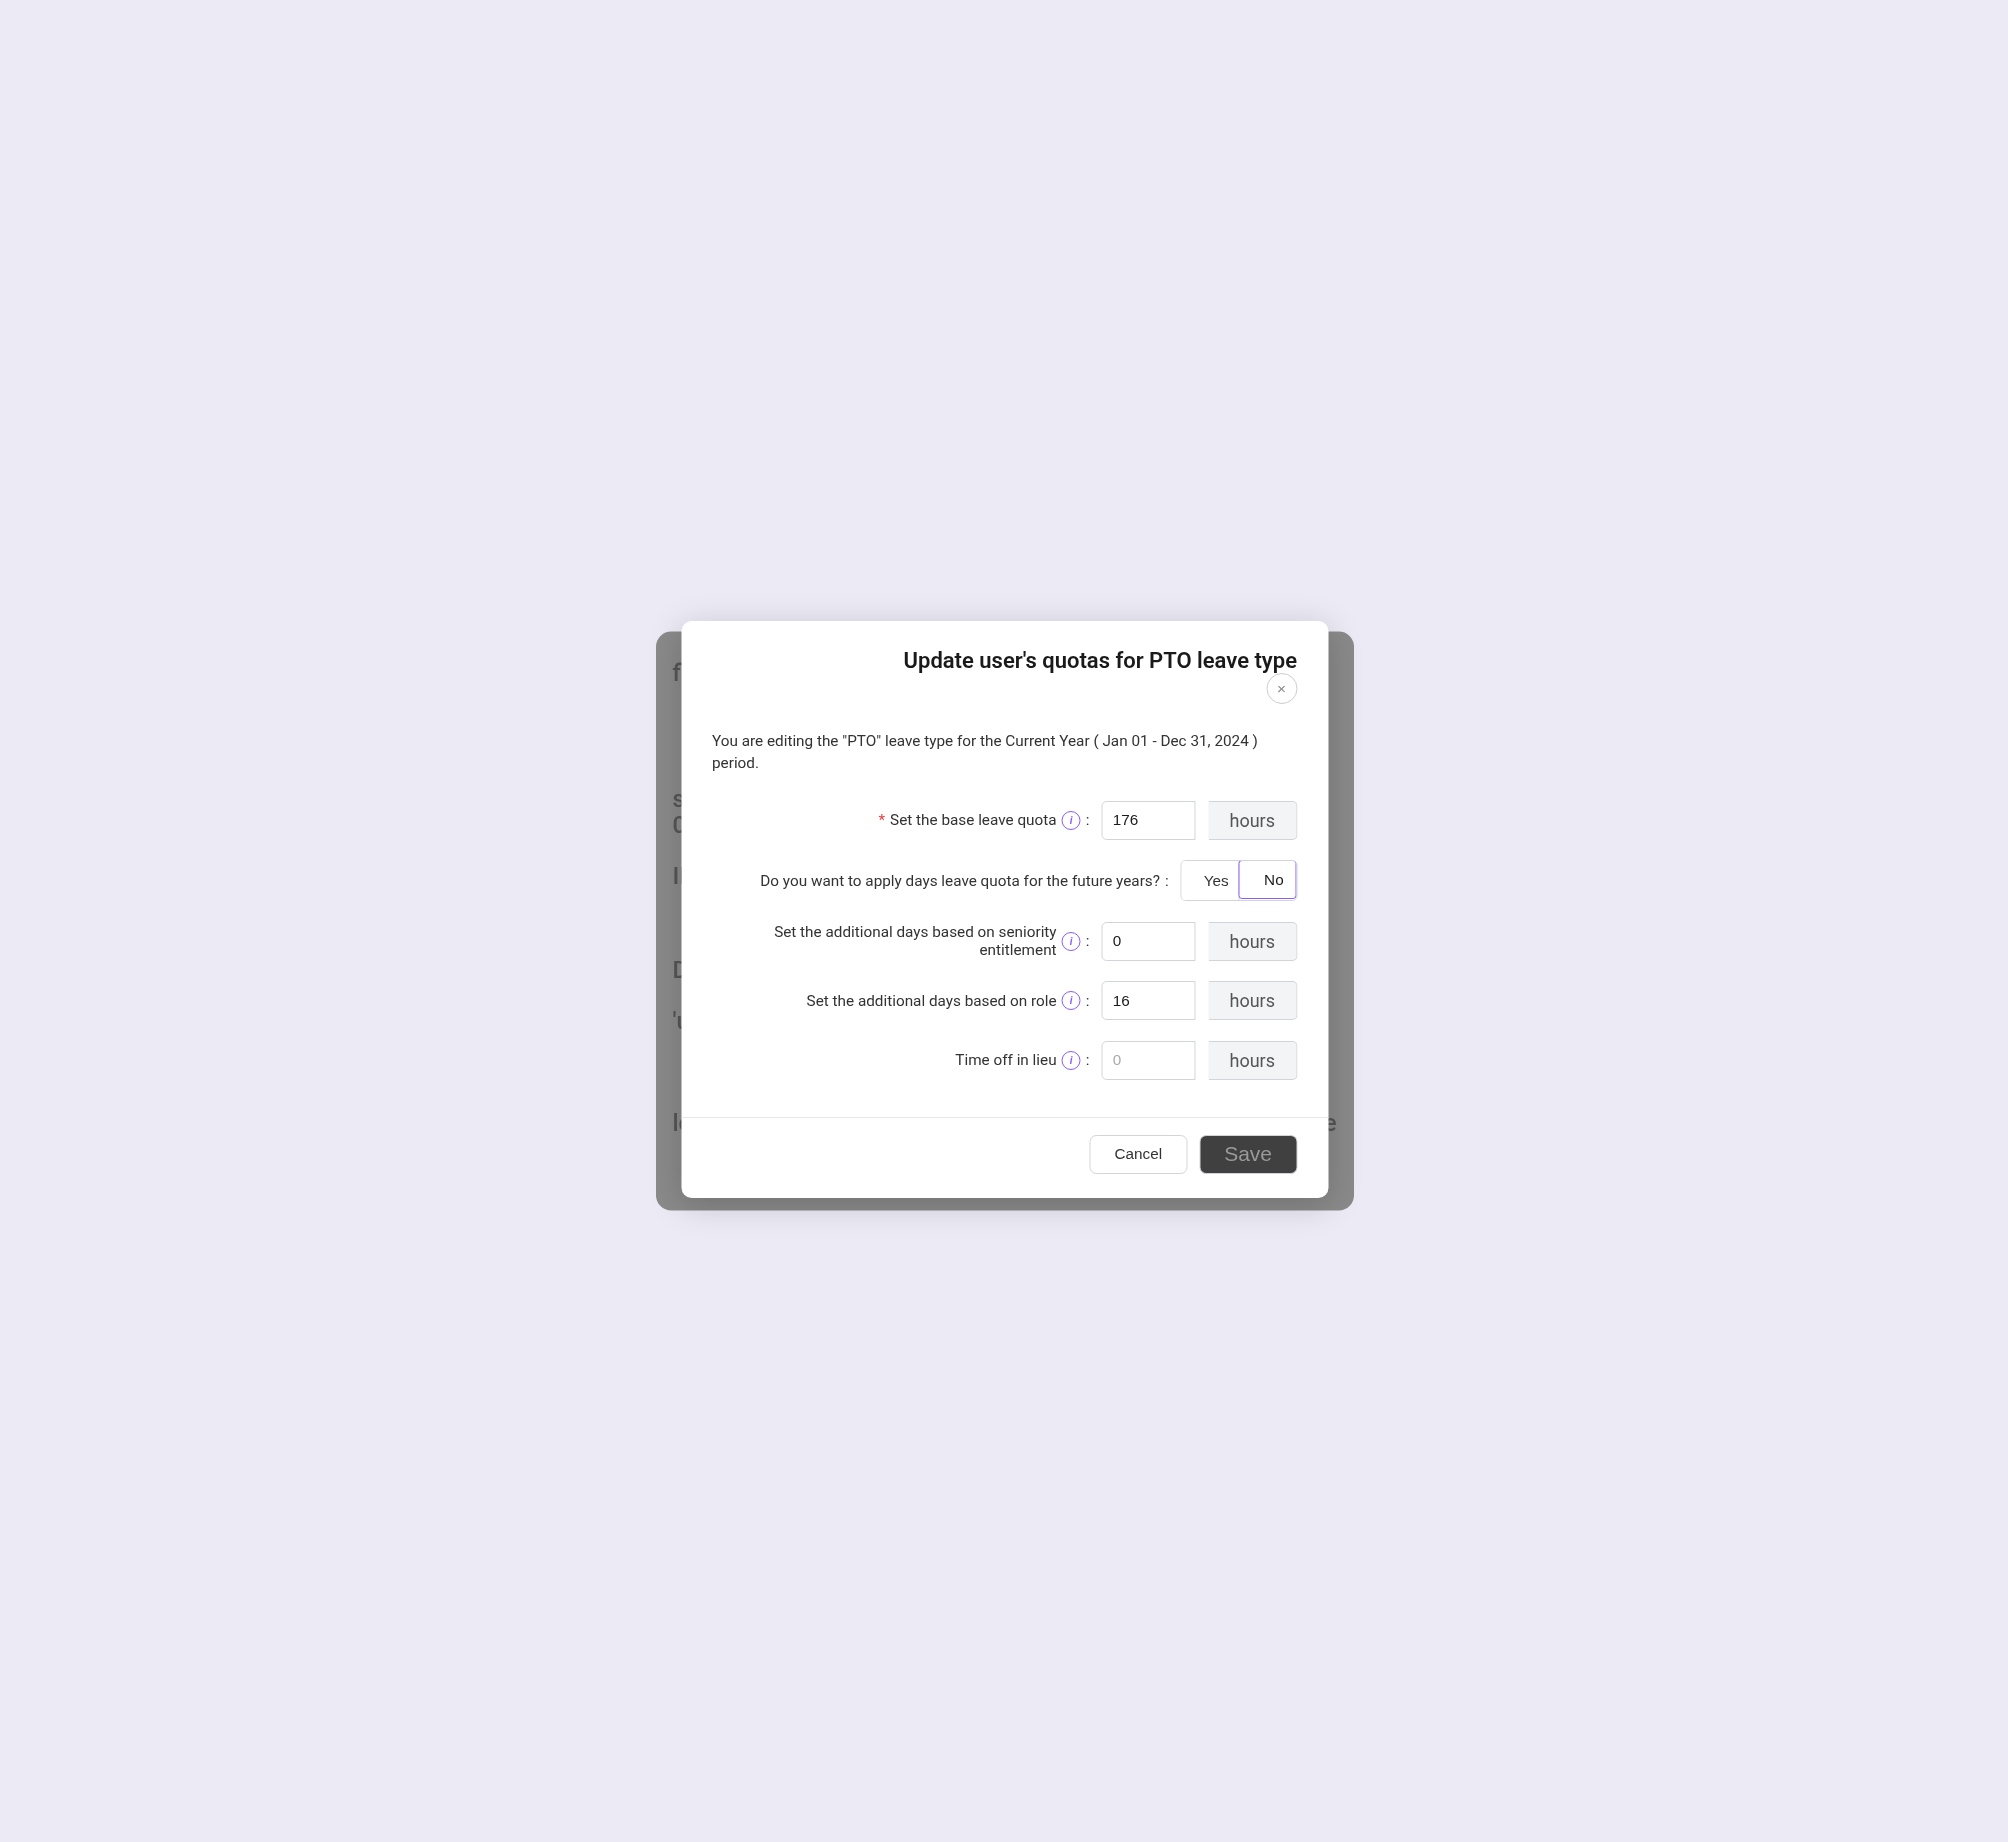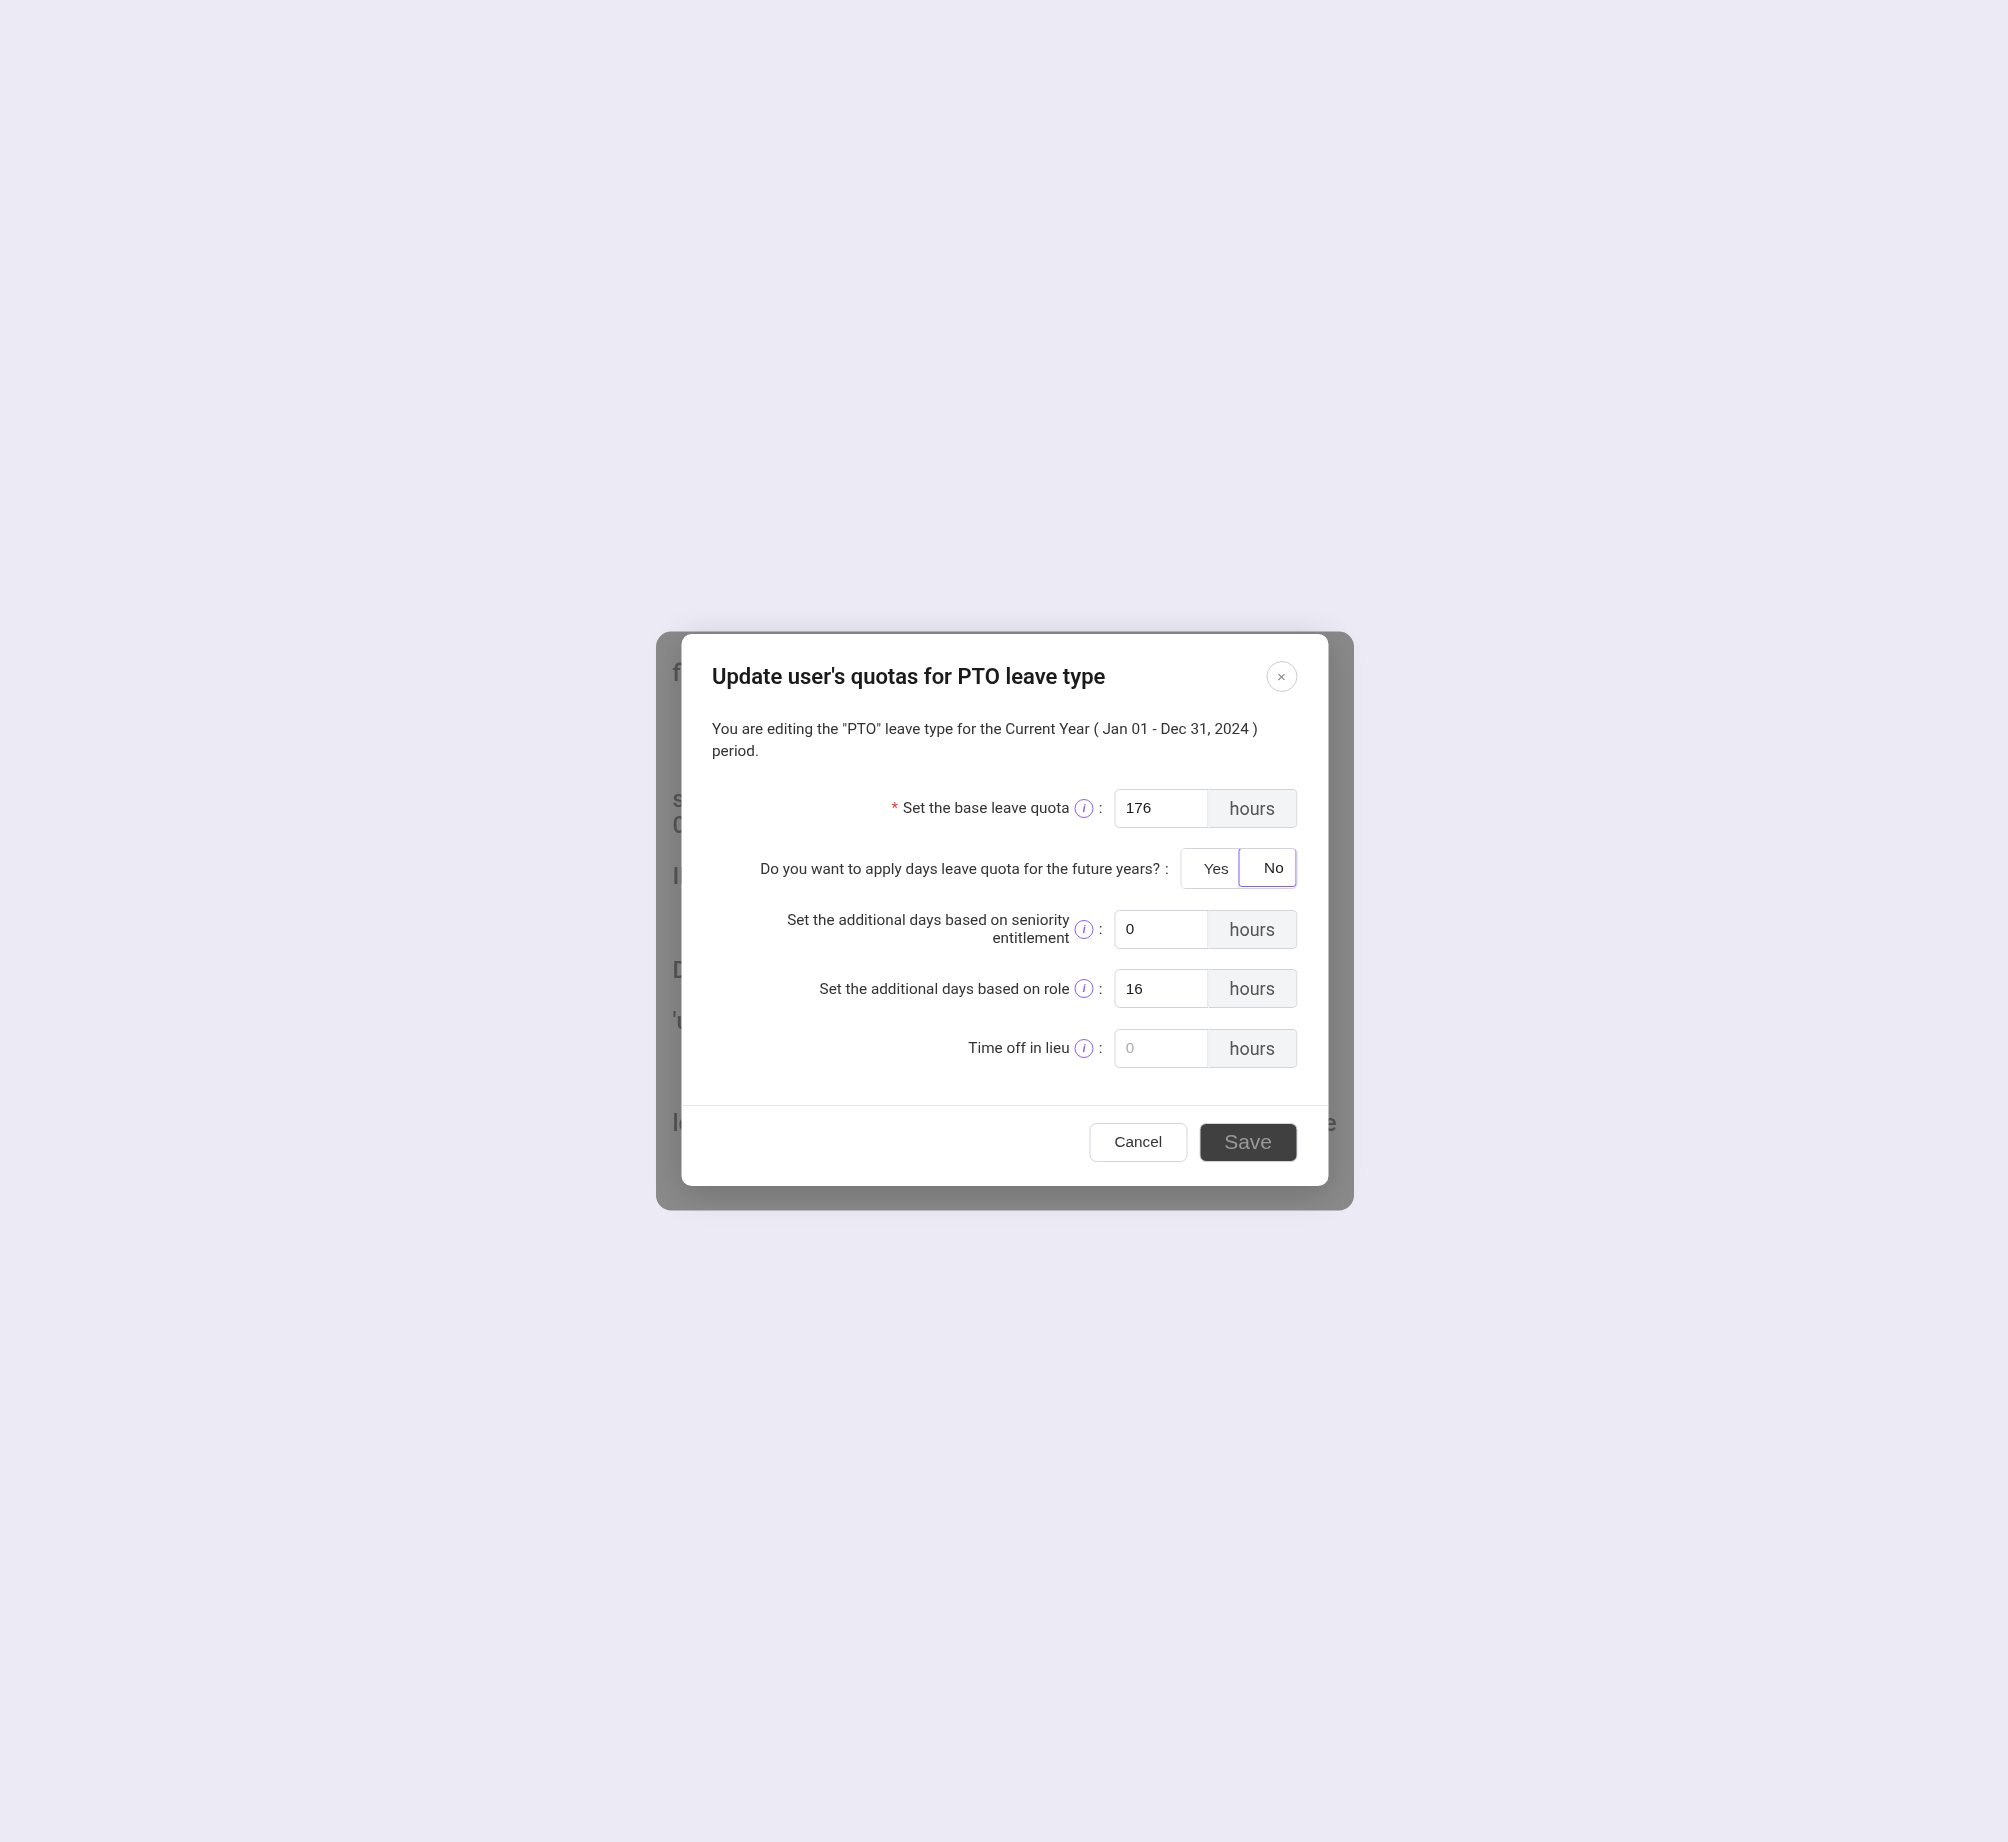--- a/index.html
+++ b/index.html
@@ -96,25 +96,26 @@
       transform: translate(-50%, -52%);
       width: 647px;
       background: #ffffff;
       border-radius: 10.2px;
       box-shadow: 0 6.8px 34px rgba(0,0,0,0.18);
       z-index: 10;
       overflow: hidden;
     }
 
     .modal-header {
-      padding: 27px 31px 17px 31px;
-      display: flex;
-      align-items: center;
+      padding: 27px 31px 17px 16px;
+      display: flex;
+      align-items: flex-end;
       justify-content: space-between;
       border-bottom: none;
+      flex-direction: column;
     }
 
     .modal-title {
       font-size: 22px;
       font-weight: 600;
       color: #1a1a1a;
     }
 
     .close-btn {
       width: 31px;
@@ -178,21 +179,21 @@
       color: #8b5cf6;
       cursor: pointer;
       flex-shrink: 0;
       font-style: italic;
       font-weight: 600;
     }
 
     .input-group {
       display: flex;
       align-items: flex-end;
-      gap: 0;
+      gap: 13px;
     }
 
     .number-input {
       width: 94px;
       height: 39px;
       border: 1.3px solid #d1d5db;
       border-radius: 5.1px 0 0 5.1px;
       padding: 0 10.2px;
       font-size: 15.3px;
       color: #1a1a1a;

